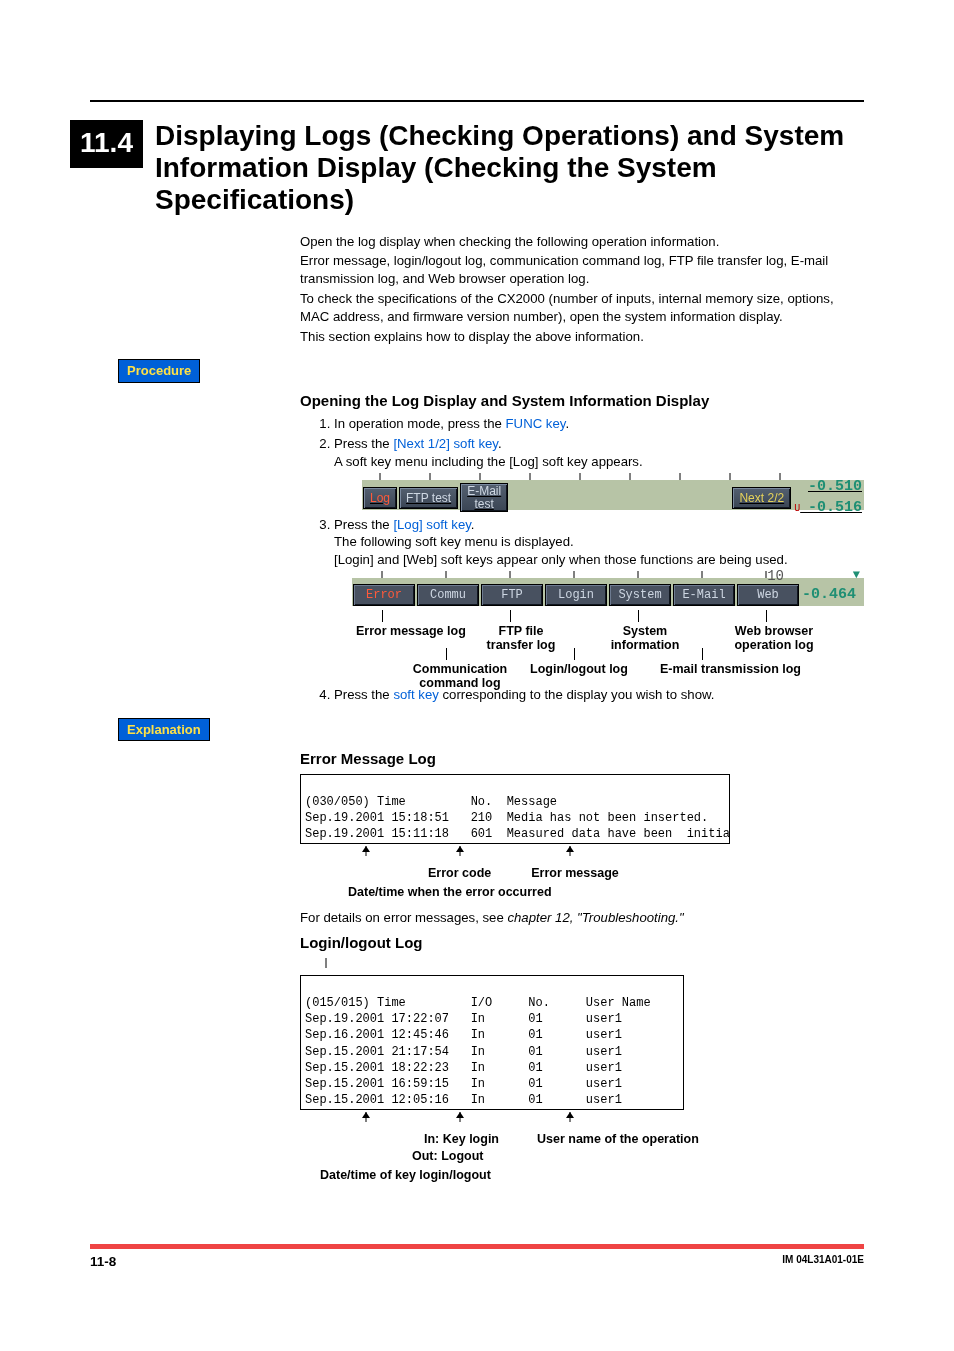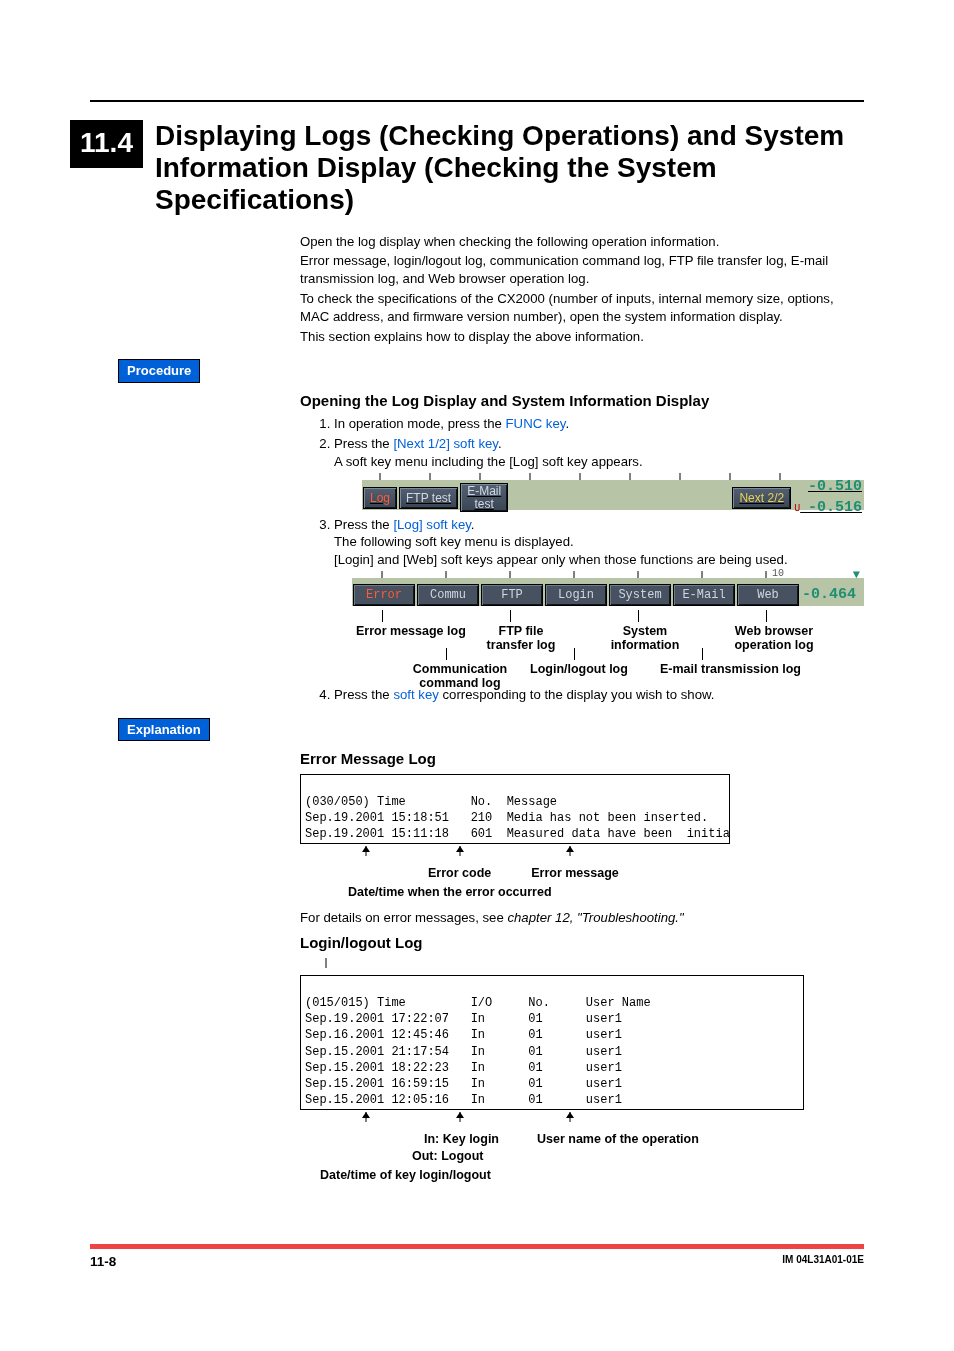--- a/index.html
+++ b/index.html
@@ -12,21 +12,21 @@
     color: #000;
     font-size: 13.2px;
     line-height: 1.35;
   }
   .rule-top { border-top: 2px solid #000; margin: 0 90px 18px 90px; }
   .sec-block { display: flex; align-items: flex-start; margin: 0 90px 0 70px; }
   .sec-num-box { background:#000; color:#fff; font-weight:bold; font-size:28px; padding: 4px 10px 6px 10px; margin-right: 12px; white-space:nowrap; }
   .sec-title { font-weight:bold; font-size:28px; line-height:1.15; flex:1; }
   .body-col { margin-left: 300px; margin-right: 90px; }
   .body-col p { margin-bottom: 2px; }
-  .label-pill { background:#0060d8; color:#ffffff; font-weight:bold; font-size:13px; padding:2px 8px; display:inline-block; border:1px solid #000; }
+  .label-pill { background:#0060d8; color:#fde047; font-weight:bold; font-size:13px; padding:2px 8px; display:inline-block; border:1px solid #000; }
   .label-row { margin-left: 118px; margin-top: 14px; margin-bottom: 6px; }
   .subhead { font-weight:bold; margin: 8px 0 4px 0; font-size:15px; }
   .ol { list-style: decimal; padding-left: 34px; }
   .ol li { margin-bottom: 2px; }
   .keytext { color:#0060d8; font-weight:normal; }
   .btn3d { border:1px solid #000; padding:2px 6px; margin:0 1px; background:linear-gradient(#546070,#3a4554); color:#cfd8e3; text-align:center; box-shadow: inset 1px 1px 0 #7a8aa0, inset -1px -1px 0 #10161f; font-size:12px; white-space:nowrap; }
   .btn3d.red { color:#ff5a3a; }
   .btn3d.yellow { color:#e6d25a; }
   .btn3d.two { line-height:1.05; padding:1px 6px; }
   .rightnums { margin-left:auto; font-family:'Courier New',monospace; font-size:13px; text-align:right; padding:0 2px; }
@@ -35,21 +35,21 @@
   .bar1wrap { position:relative; margin-left:28px; margin-top:2px; margin-bottom:6px;text-decoration:underline; }
   .bar1 { display:flex; align-items:center; height:30px; background:#b7c4a6; padding-top:6px; }
   .spacer { flex:1; }
 
   
   .bar2wrap { position:relative; margin-left:18px; margin-top:2px; margin-bottom:4px; }
   .bar2 { display:flex; align-items:center; height:28px; background:#b7c4a6; padding-top:6px; }
   .flatbtn { border:1px solid #000; background:#485160; color:#cdd6e2; padding:2px 0; margin:0 1px; width:62px; box-shadow: inset 1px 1px 0 #6d7b91, inset -1px -1px 0 #10161f; text-align:center; font-size:12px; font-family:'Courier New',monospace; }
   .flatbtn.red { color:#ff5a3a; }
   .bar2right { font-family:'Courier New',monospace; color:#1f8f74; font-weight:bold; font-size:15px; margin-left:2px; padding-right:2px; }
-  .bar2deco { font-family:'Courier New',monospace; font-size:10px; color:#555; position:absolute; right:80px; top:-4px; }
+  .bar2deco { font-family:'Courier New',monospace; font-size:14px; color:#555; position:absolute; right:80px; top:-4px; }
   .bar2arrow { font-family:'Courier New',monospace; font-size:12px; color:#1f8f74; position:absolute; right:4px; top:-4px; }
 
   
   .callouts { position:relative; margin-left:18px; height:74px; font-weight:bold; font-size:12.5px; }
   .callouts .stem { position:absolute; width:1px; background:#000; top:0; height:12px; }
   .callouts .lbl { position:absolute; top:14px; white-space:normal; text-align:center; line-height:1.15; }
   .callouts .stem2 { position:absolute; width:1px; background:#000; top:38px; height:12px; }
 
   .monobox { font-family:'Courier New',monospace; font-size:12px; border:1px solid #000; padding:3px 4px 1px 4px; background:#fff; margin:4px 0 2px 0; white-space:pre; overflow:hidden; }
   .leg { font-weight:bold; font-size:12.5px; }
@@ -210,21 +210,21 @@
   <div class="leg" style="margin-left:48px;margin-top:2px">Date/time when the error occurred</div>
 
   <p style="margin-top:8px">
     <span>For details on error messages, see </span><span class="italic">chapter 12, "Troubleshooting."</span>
   </p>
 
   <div class="subhead" style="margin-top:6px">Login/logout Log</div>
   <svg width="430" height="12">
     <line x1="26" y1="0" x2="26" y2="10" stroke="#000"></line>
   </svg>
-  <div class="monobox" style="width:504px;margin-top:0">
+  <div class="monobox" style="width:384px;margin-top:0">
 <span>(015/015) Time         I/O     No.     User Name</span>
 <span>Sep.19.2001 17:22:07   In      01      user1</span>
 <span>Sep.16.2001 12:45:46   In      01      user1</span>
 <span>Sep.15.2001 21:17:54   In      01      user1</span>
 <span>Sep.15.2001 18:22:23   In      01      user1</span>
 <span>Sep.15.2001 16:59:15   In      01      user1</span>
 <span>Sep.15.2001 12:05:16   In      01      user1</span></div>
   <svg width="430" height="14">
     <g stroke="#000" stroke-width="1">
         <line x1="66" y1="0" x2="66" y2="10"></line>

